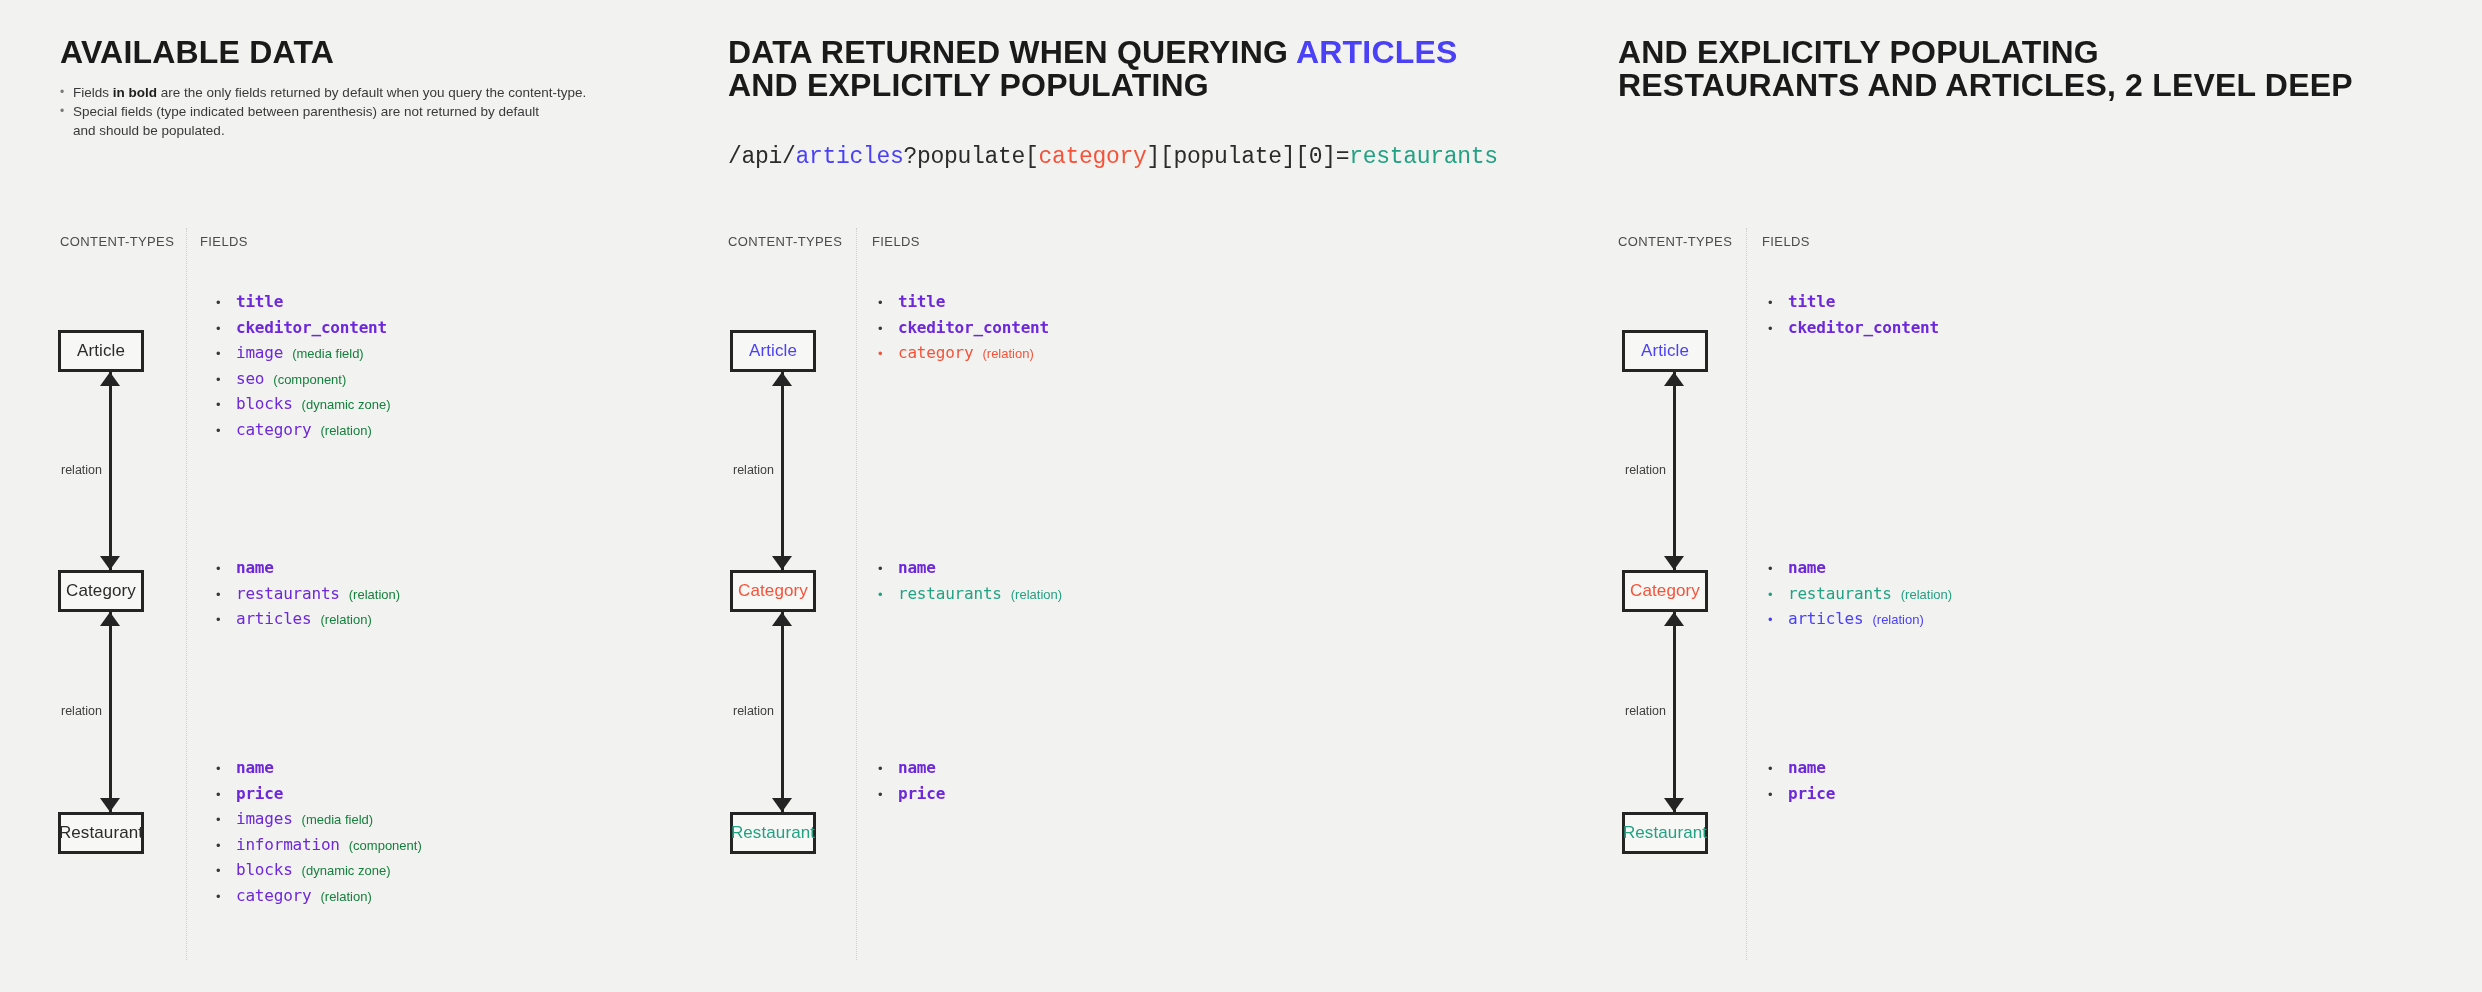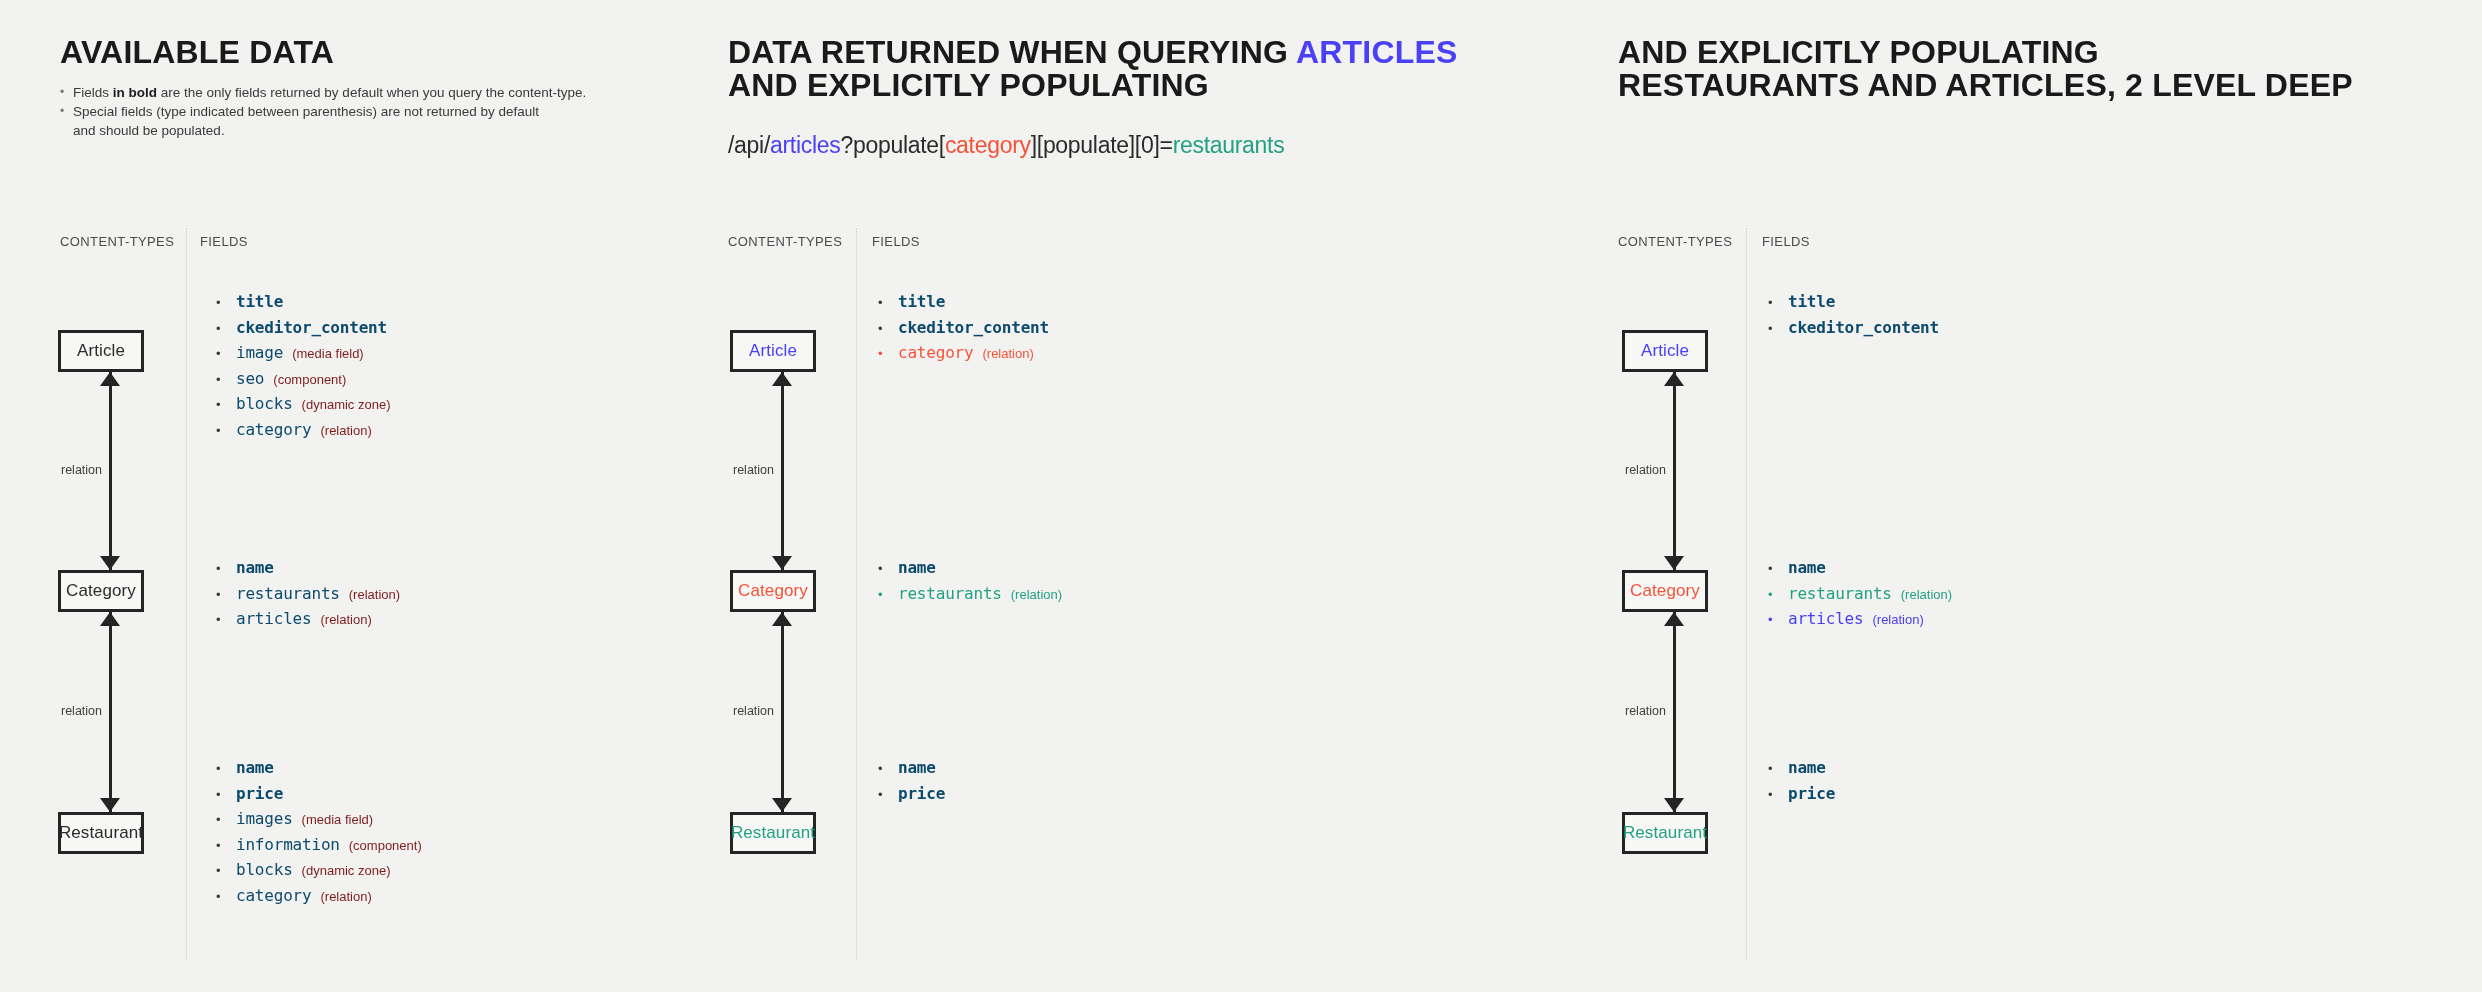--- a/index.html
+++ b/index.html
@@ -62,22 +62,22 @@
   .bullets .dot {
     width: 13px;
     flex: 0 0 13px;
     font-size: 12px;
     line-height: 19px;
     color: #7a7a7a;
   }
   .bullets b { font-weight: bold; color: #1d1d1d; }
 
   .api {
-    margin-top: 30px;
-    font-family: Liberation Sans, sans-serif;
+    margin-top: 42px;
+    font-family: Liberation Mono, monospace;
     font-size: 23px;
     letter-spacing: -0.3px;
     white-space: nowrap;
     color: #2b2b2b;
   }
   .api .c-blue  { color: #4a40f5; }
   .api .c-red   { color: #f4533a; }
   .api .c-green { color: #23a183; }
 
   
@@ -139,28 +139,28 @@
   }
   .field .fdot {
     width: 20px;
     flex: 0 0 20px;
     font-size: 13px;
     color: #3a3a3a;
   }
   .field .fname {
     font-family: "DejaVu Sans Mono", monospace;
     font-size: 16px;
-    color: #0c4a6e;
+    color: #6d28d9;
     letter-spacing: -0.2px;
   }
   .field.bold .fname { font-weight: bold; }
   .field .ftype {
     font-family: "Liberation Sans", sans-serif;
     font-size: 13px;
-    color: #7f1d1d;
+    color: #15803d;
     margin-left: 9px;
   }
   .field.blue  .fdot, .field.blue  .fname, .field.blue  .ftype { color: #4a40f5; }
   .field.red   .fdot, .field.red   .fname, .field.red   .ftype { color: #f4533a; }
   .field.green .fdot, .field.green .fname, .field.green .ftype { color: #23a183; }
 </style>
 </head>
 <body>
 
 <div class="board">

